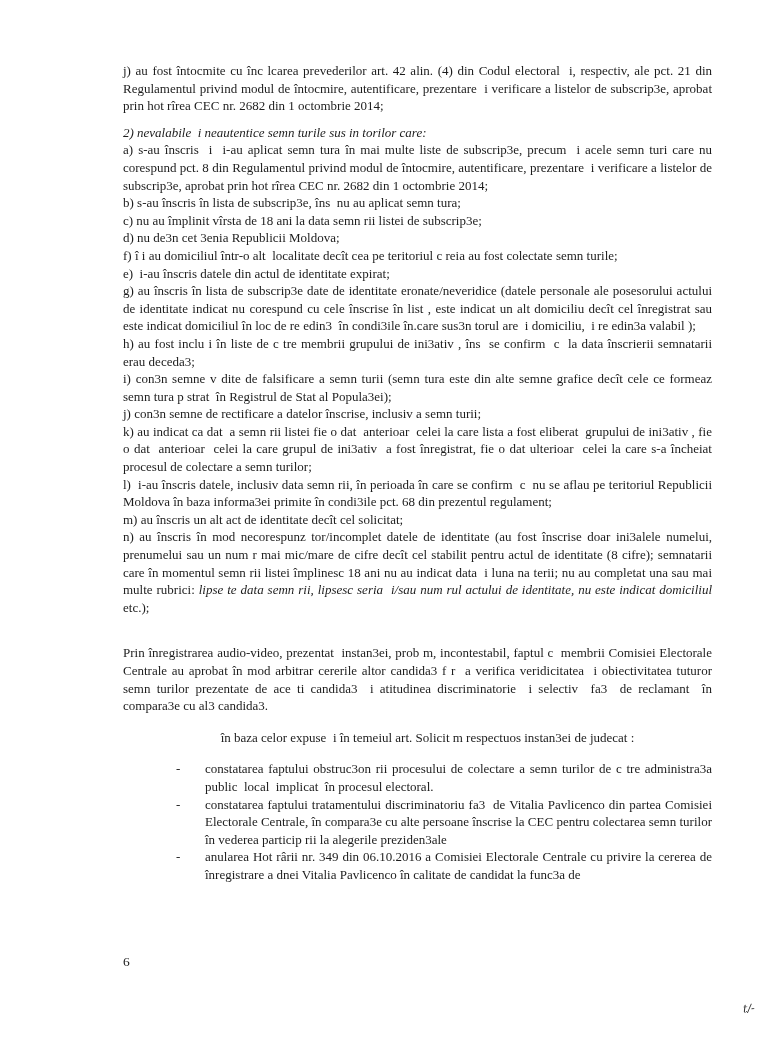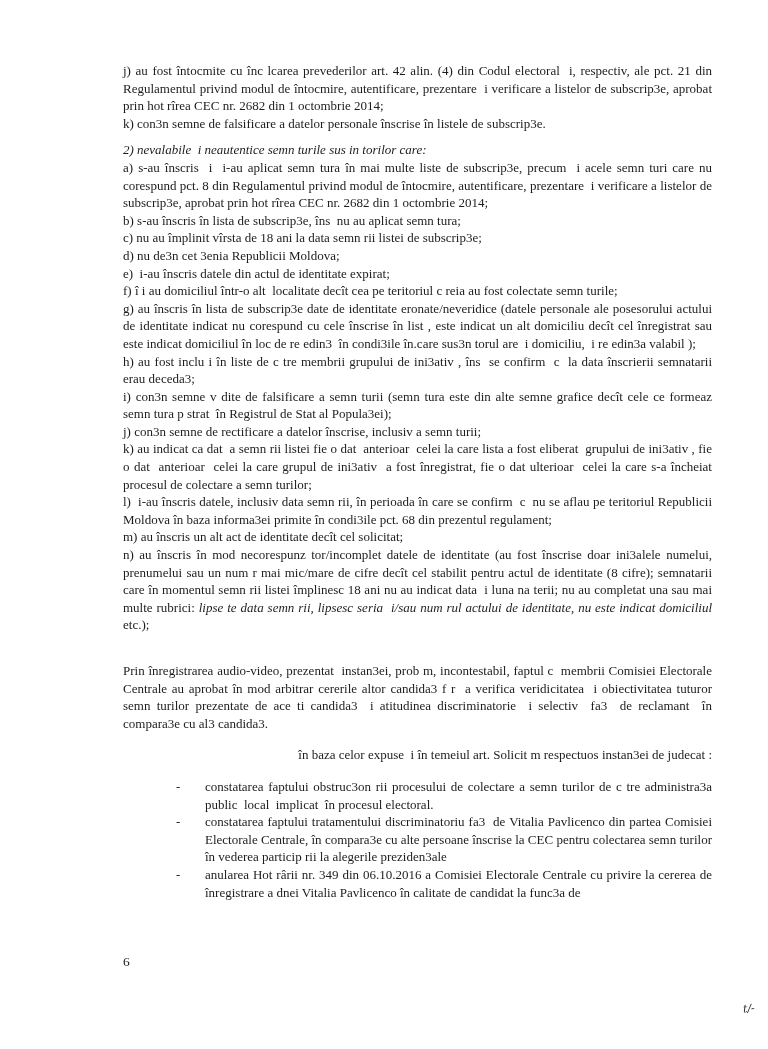--- a/index.html
+++ b/index.html
@@ -25,21 +25,21 @@
     line-height: 17.6px;
   }
   .para {
     margin: 0;
     text-align: justify;
     white-space: pre-wrap;
   }
   .para.italic { font-style: italic; margin-top: 9px; }
   .para.gap-large { margin-top: 28px; }
   .para.gap-small { margin-top: 14px; }
-  .para.indent { text-indent: 20px; text-align: right; font-family: Liberation Serif, serif; }
+  .para.indent { text-indent: 20px; text-align: center; font-family: Liberation Serif, serif; }
   .run-italic { font-style: italic; font-family: Liberation Serif, serif; }
   .bullets {
     margin-top: 14px;
     padding-left: 53px;
   }
   .bullet-row {
     display: flex;
   }
   .bullet-marker {
     flex: none;
@@ -67,28 +67,27 @@
     font-family: "DejaVu Serif", serif;
   }
 </style>
 </head>
 <body>
 
 <div class="page">
   <div class="content">
     <div id="paragraphs">
         <p class="para"><span>j) au fost întocmite cu înc lcarea prevederilor art. 42 alin. (4) din Codul electoral  i, respectiv, ale pct. 21 din Regulamentul privind modul de întocmire, autentificare, prezentare  i verificare a listelor de subscrip3e, aprobat prin hot rîrea CEC nr. 2682 din 1 octombrie 2014;</span></p>
-        <p class="para"><span>k) con3n semne de falsificare a datelor personale înscrise în listele de subscrip3e.</span></p>
         <p class="para italic"><span>2) nevalabile  i neautentice semn turile sus in torilor care:</span></p>
         <p class="para"><span>a) s-au înscris  i  i-au aplicat semn tura în mai multe liste de subscrip3e, precum  i acele semn turi care nu corespund pct. 8 din Regulamentul privind modul de întocmire, autentificare, prezentare  i verificare a listelor de subscrip3e, aprobat prin hot rîrea CEC nr. 2682 din 1 octombrie 2014;</span></p>
         <p class="para"><span>b) s-au înscris în lista de subscrip3e, îns  nu au aplicat semn tura;</span></p>
         <p class="para"><span>c) nu au împlinit vîrsta de 18 ani la data semn rii listei de subscrip3e;</span></p>
         <p class="para"><span>d) nu de3n cet 3enia Republicii Moldova;</span></p>
+        <p class="para"><span>f) î i au domiciliul într-o alt  localitate decît cea pe teritoriul c reia au fost colectate semn turile;</span></p>
         <p class="para"><span>e)  i-au înscris datele din actul de identitate expirat;</span></p>
-        <p class="para"><span>f) î i au domiciliul într-o alt  localitate decît cea pe teritoriul c reia au fost colectate semn turile;</span></p>
         <p class="para"><span>g) au înscris în lista de subscrip3e date de identitate eronate/neveridice (datele personale ale posesorului actului de identitate indicat nu corespund cu cele înscrise în list , este indicat un alt domiciliu decît cel înregistrat sau este indicat domiciliul în loc de re edin3  în condi3ile în.care sus3n torul are  i domiciliu,  i re edin3a valabil );</span></p>
         <p class="para"><span>h) au fost inclu i în liste de c tre membrii grupului de ini3ativ , îns  se confirm  c  la data înscrierii semnatarii erau deceda3;</span></p>
         <p class="para"><span>i) con3n semne v dite de falsificare a semn turii (semn tura este din alte semne grafice decît cele ce formeaz  semn tura p strat  în Registrul de Stat al Popula3ei);</span></p>
         <p class="para"><span>j) con3n semne de rectificare a datelor înscrise, inclusiv a semn turii;</span></p>
         <p class="para"><span>k) au indicat ca dat  a semn rii listei fie o dat  anterioar  celei la care lista a fost eliberat  grupului de ini3ativ , fie o dat  anterioar  celei la care grupul de ini3ativ  a fost înregistrat, fie o dat ulterioar  celei la care s-a încheiat procesul de colectare a semn turilor;</span></p>
         <p class="para"><span>l)  i-au înscris datele, inclusiv data semn rii, în perioada în care se confirm  c  nu se aflau pe teritoriul Republicii Moldova în baza informa3ei primite în condi3ile pct. 68 din prezentul regulament;</span></p>
         <p class="para"><span>m) au înscris un alt act de identitate decît cel solicitat;</span></p>
         <p class="para"><span>n) au înscris în mod necorespunz tor/incomplet datele de identitate (au fost înscrise doar ini3alele numelui, prenumelui sau un num r mai mic/mare de cifre decît cel stabilit pentru actul de identitate (8 cifre); semnatarii care în momentul semn rii listei împlinesc 18 ani nu au indicat data  i luna na terii; nu au completat una sau mai multe rubrici: </span><span class="run-italic">lipse te data semn rii, lipsesc seria  i/sau num rul actului de identitate, nu este indicat domiciliul</span><span> etc.);</span></p>
         <p class="para gap-large"><span>Prin înregistrarea audio-video, prezentat  instan3ei, prob m, incontestabil, faptul c  membrii Comisiei Electorale Centrale au aprobat în mod arbitrar cererile altor candida3 f r  a verifica veridicitatea  i obiectivitatea tuturor semn turilor prezentate de ace ti candida3  i atitudinea discriminatorie  i selectiv  fa3  de reclamant  în compara3e cu al3 candida3.</span></p>
         <p class="para indent gap-small"><span>în baza celor expuse  i în temeiul art. Solicit m respectuos instan3ei de judecat :</span></p>

